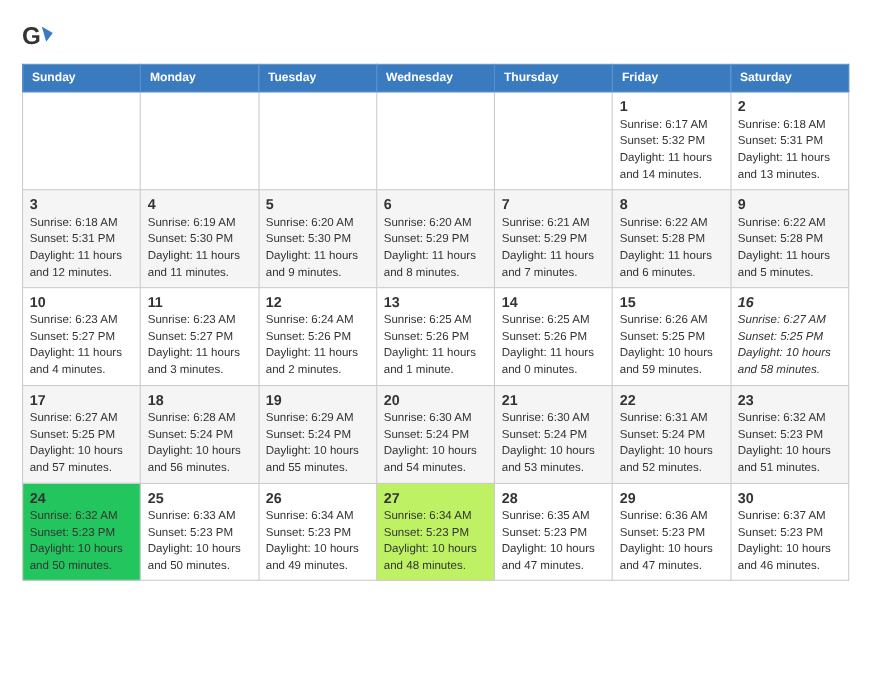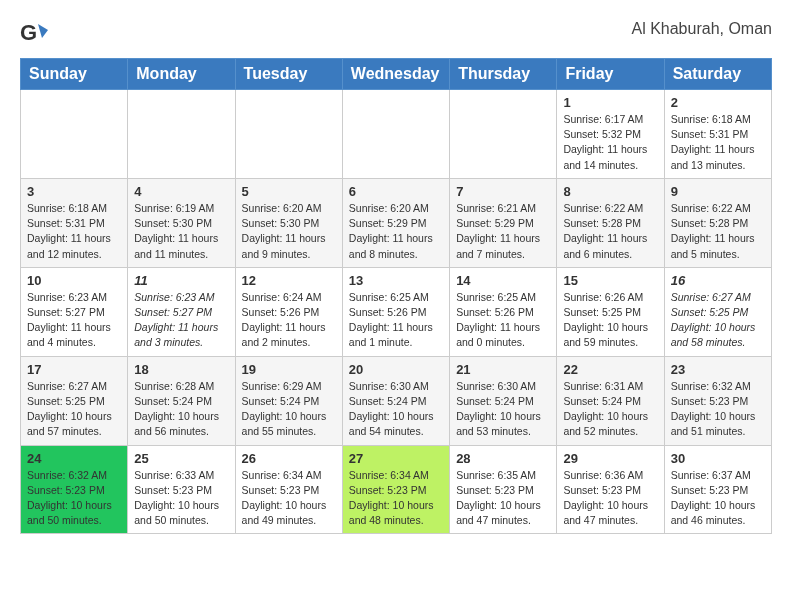--- a/index.html
+++ b/index.html
@@ -37,21 +37,21 @@
       font-size: 16px;
       color: #444;
     }
     .calendar {
       width: 100%;
       border-collapse: collapse;
     }
     .calendar th {
       background-color: #3a7abf;
       color: #fff;
-      font-size: 16px;
+      font-size: 11px;
       font-weight: bold;
       padding: 6px 8px;
       text-align: left;
       border: 1px solid #5590cc;
     }
     .calendar td {
       vertical-align: top;
       border: 1px solid #ccc;
       padding: 5px 6px;
       width: 107px;
@@ -85,21 +85,20 @@
 <body>
 
 <div class="header">
   <div class="logo">
     <svg class="logo-icon" viewBox="0 0 28 28" xmlns="http://www.w3.org/2000/svg">
       <text x="0" y="20" font-size="22" font-weight="bold" fill="#333">G</text>
       <polygon points="18,4 28,10 22,18" fill="#3a7abf"></polygon>
     </svg>
   </div>
   <div class="title-block">
-    <div class="location-title">Al Khaburah, Oman</div>
   </div>
 </div>
 
 <table class="calendar">
   <thead>
     <tr>
     <th>Sunday</th>
         <th>Monday</th>
         <th>Tuesday</th>
         <th>Wednesday</th>
@@ -172,21 +171,21 @@
 Daylight: 11 hours and 5 minutes.</div>
         </td>
       </tr>
       <tr>
         <td style="background: rgb(255, 255, 255);">
           <span class="day-num">10</span>
           <div class="day-detail" style="white-space: pre-line;">Sunrise: 6:23 AM
 Sunset: 5:27 PM
 Daylight: 11 hours and 4 minutes.</div>
         </td>
-        <td style="background: rgb(255, 255, 255); font-style: italic;">
+        <td style="background: rgb(255, 255, 255);">
           <span class="day-num">11</span>
           <div class="day-detail" style="white-space: pre-line;">Sunrise: 6:23 AM
 Sunset: 5:27 PM
 Daylight: 11 hours and 3 minutes.</div>
         </td>
         <td style="background: rgb(255, 255, 255);">
           <span class="day-num">12</span>
           <div class="day-detail" style="white-space: pre-line;">Sunrise: 6:24 AM
 Sunset: 5:26 PM
 Daylight: 11 hours and 2 minutes.</div>

